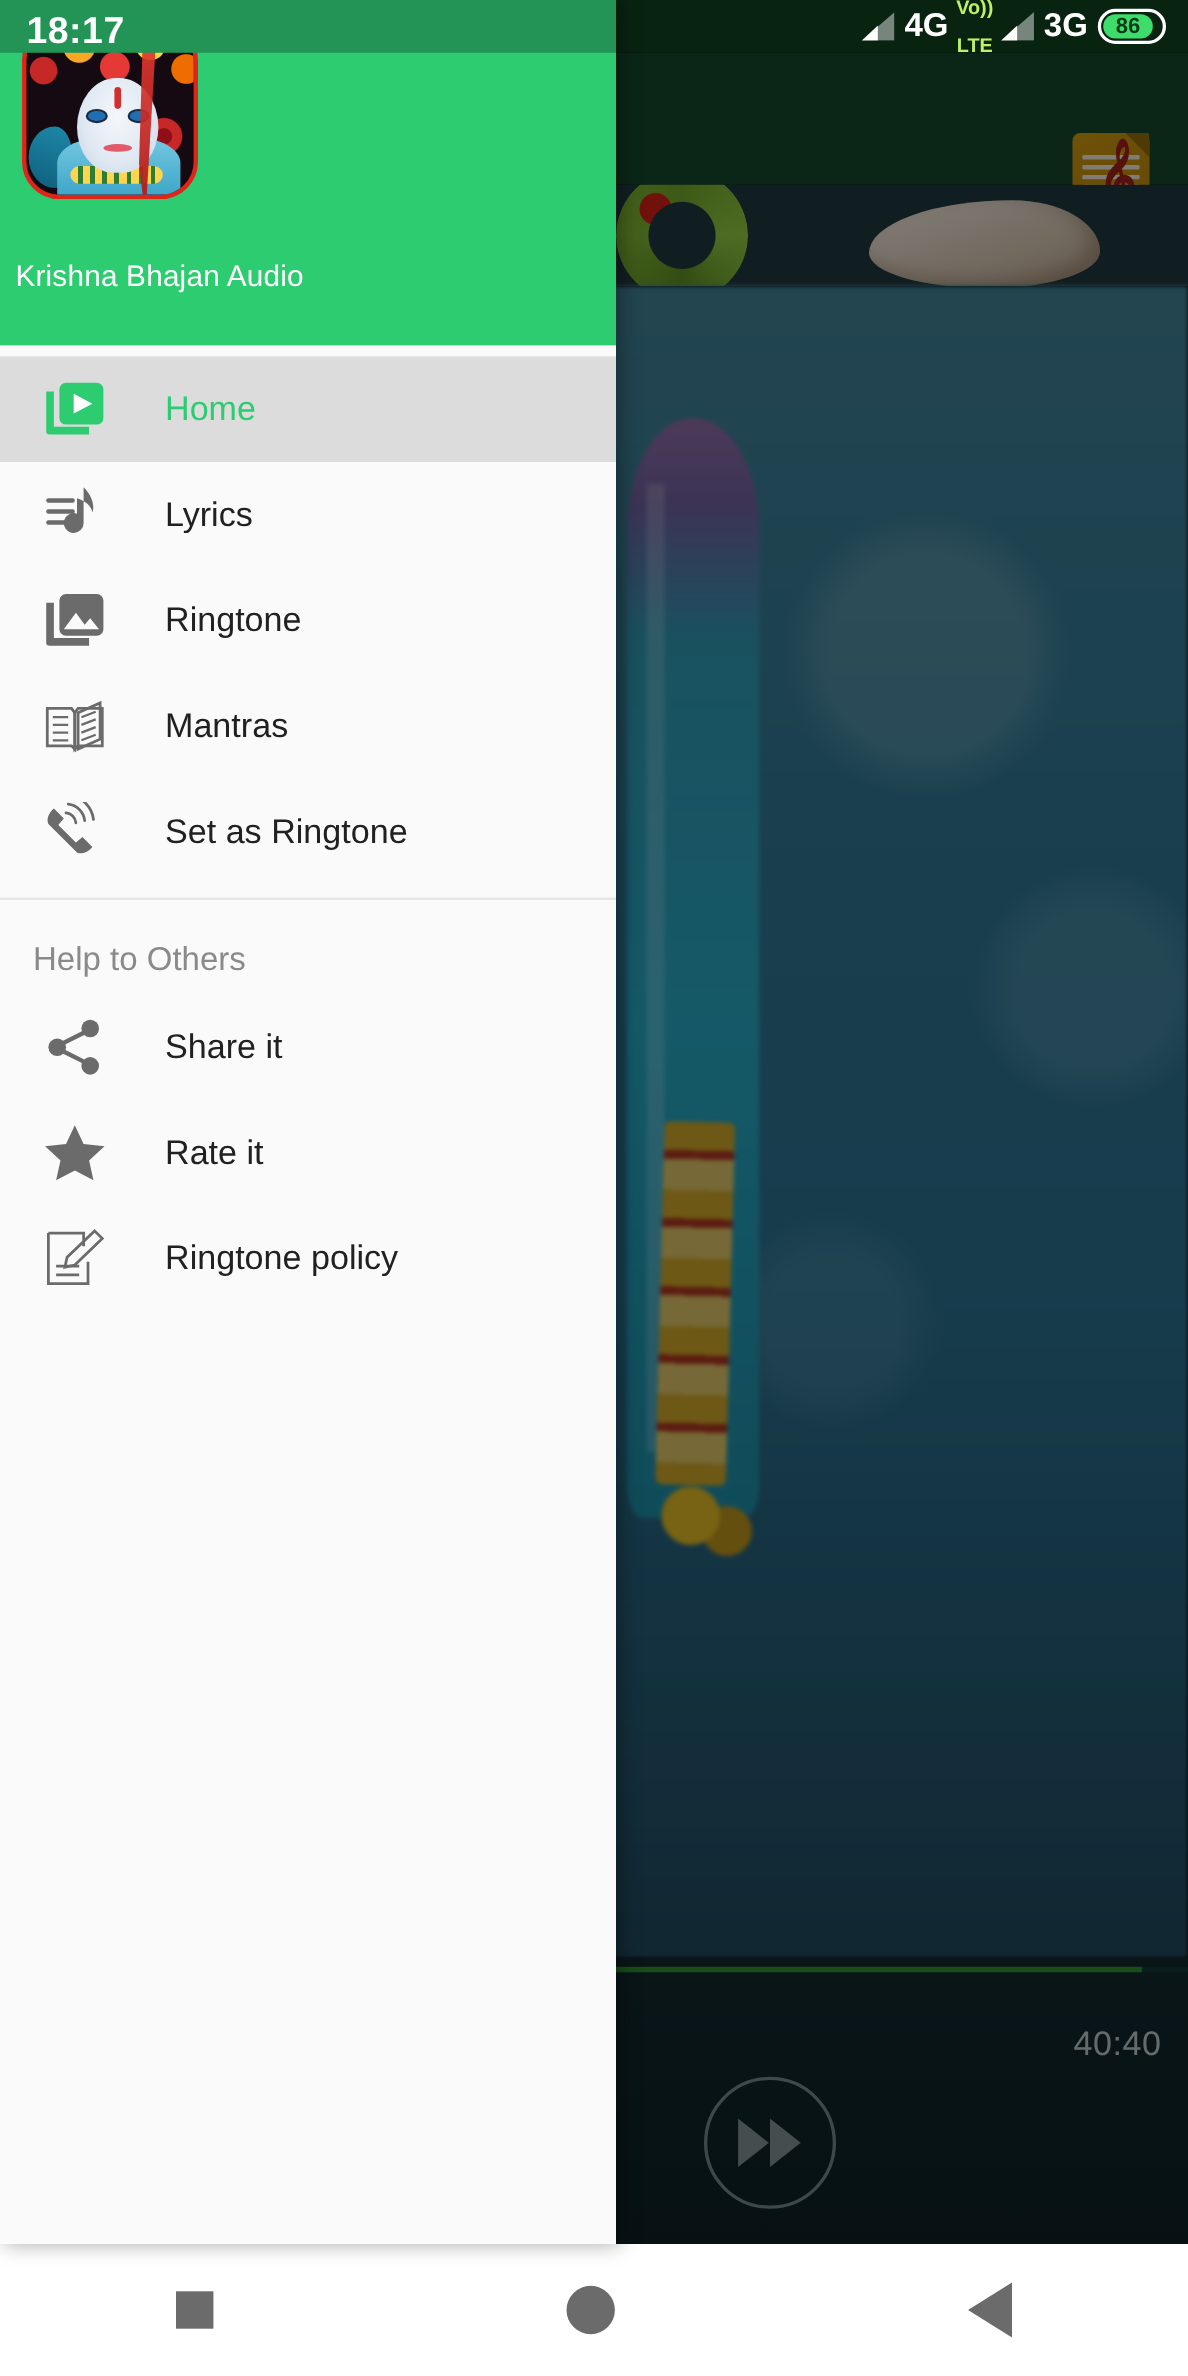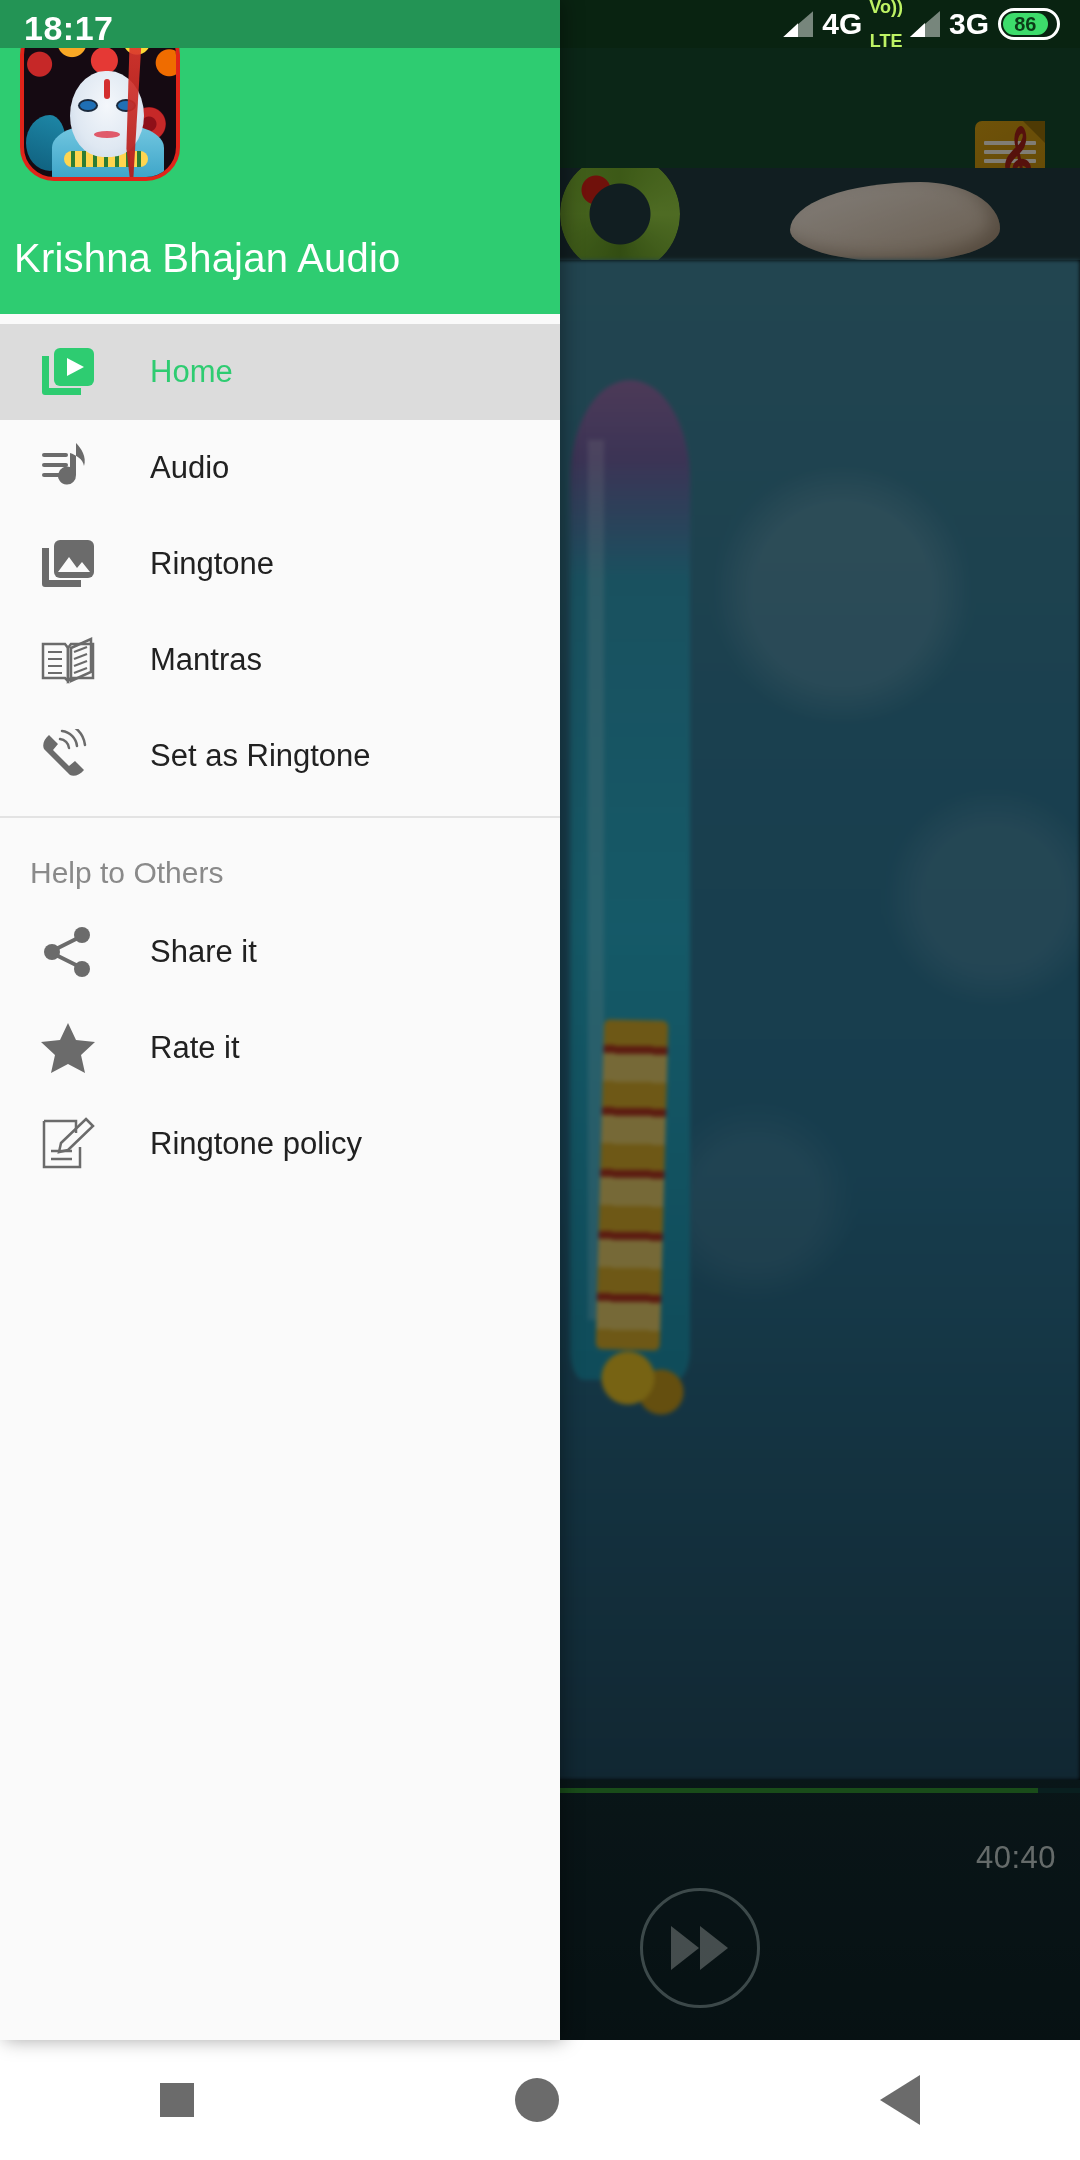--- a/index.html
+++ b/index.html
@@ -246,21 +246,21 @@
     border-radius:50%;
     background:radial-gradient(circle,#8e0f18 0 7px,#c62828 8px 16px,#7b0e16 17px);
   }
   .app-icon .streak {
     position:absolute; left:92px; top:-6px; width:26px; height:180px;
     background:linear-gradient(180deg,rgba(230,60,50,.9),rgba(170,25,25,.95));
     clip-path:polygon(55% 0,100% 8%,62% 100%,40% 72%);
   }
   .app-title {
     position:absolute; left:14px; top:236px;
-    color:#ffffff; font-size:40px; letter-spacing:.2px;
+    color:#ffffff; font-size:27px; letter-spacing:.2px;
   }
 
   .drawer-gap { height:10px; background:#fafafa; flex:none; }
 
   .menu { flex:none; }
   .menu-item {
     height:96px; display:flex; align-items:center;
     padding-left:38px;
   }
   .menu-item.selected { background:#dcdcdc; }
@@ -393,21 +393,21 @@
 
       <div class="menu-item">
         <span class="menu-icon">
           <svg width="56" height="54" viewBox="0 0 56 54">
             <rect x="2" y="12" width="26" height="4" rx="2" fill="#6b6b6b"></rect>
             <rect x="2" y="22" width="26" height="4" rx="2" fill="#6b6b6b"></rect>
             <rect x="2" y="32" width="20" height="4" rx="2" fill="#6b6b6b"></rect>
             <path d="M36 2 v32 a9 9 0 1 1 -6 -8 V12 c6 2 13 6 14 13 3 -9 -3 -18 -8 -23 z" fill="#6b6b6b"></path>
           </svg>
         </span>
-        <span class="menu-label">Audio</span>
+        <span class="menu-label">Lyrics</span>
       </div>
 
       <div class="menu-item">
         <span class="menu-icon">
           <svg width="56" height="52" viewBox="0 0 56 52">
             <path d="M2 10 v36 a3 3 0 0 0 3 3 h36 v-7 H9 V10 z" fill="#6b6b6b"></path>
             <rect x="14" y="2" width="40" height="38" rx="6" fill="#6b6b6b"></rect>
             <polygon points="18,34 29,19 37,30 42,24 50,34" fill="#fafafa"></polygon>
           </svg>
         </span>

